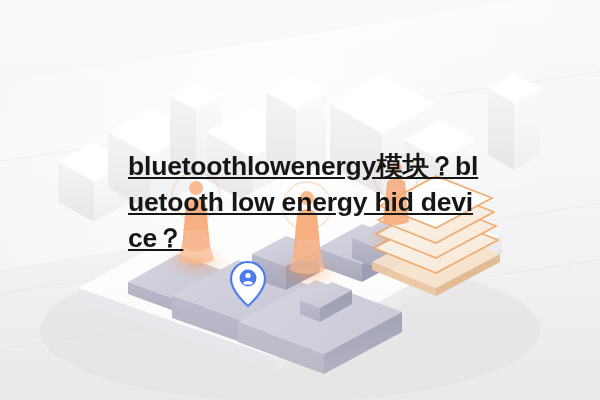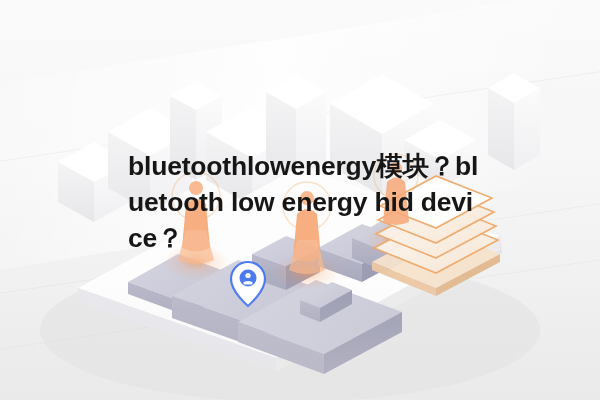--- a/index.html
+++ b/index.html
@@ -51,20 +51,21 @@
     top: 148px;
     width: 356px;
     margin: 0;
     font-size: 26.5px;
     line-height: 36px;
     font-weight: 700;
     letter-spacing: -0.2px;
     color: #161616;
     word-break: break-all;
     z-index: 40;
+    text-decoration: underline;
   }
 
   .vignette {
     position: absolute;
     inset: 0;
     pointer-events: none;
     background: linear-gradient(180deg, rgba(255,255,255,.35) 0%, rgba(255,255,255,0) 25%, rgba(255,255,255,0) 70%, rgba(230,230,230,.35) 100%);
   }
 </style>
 </head>

